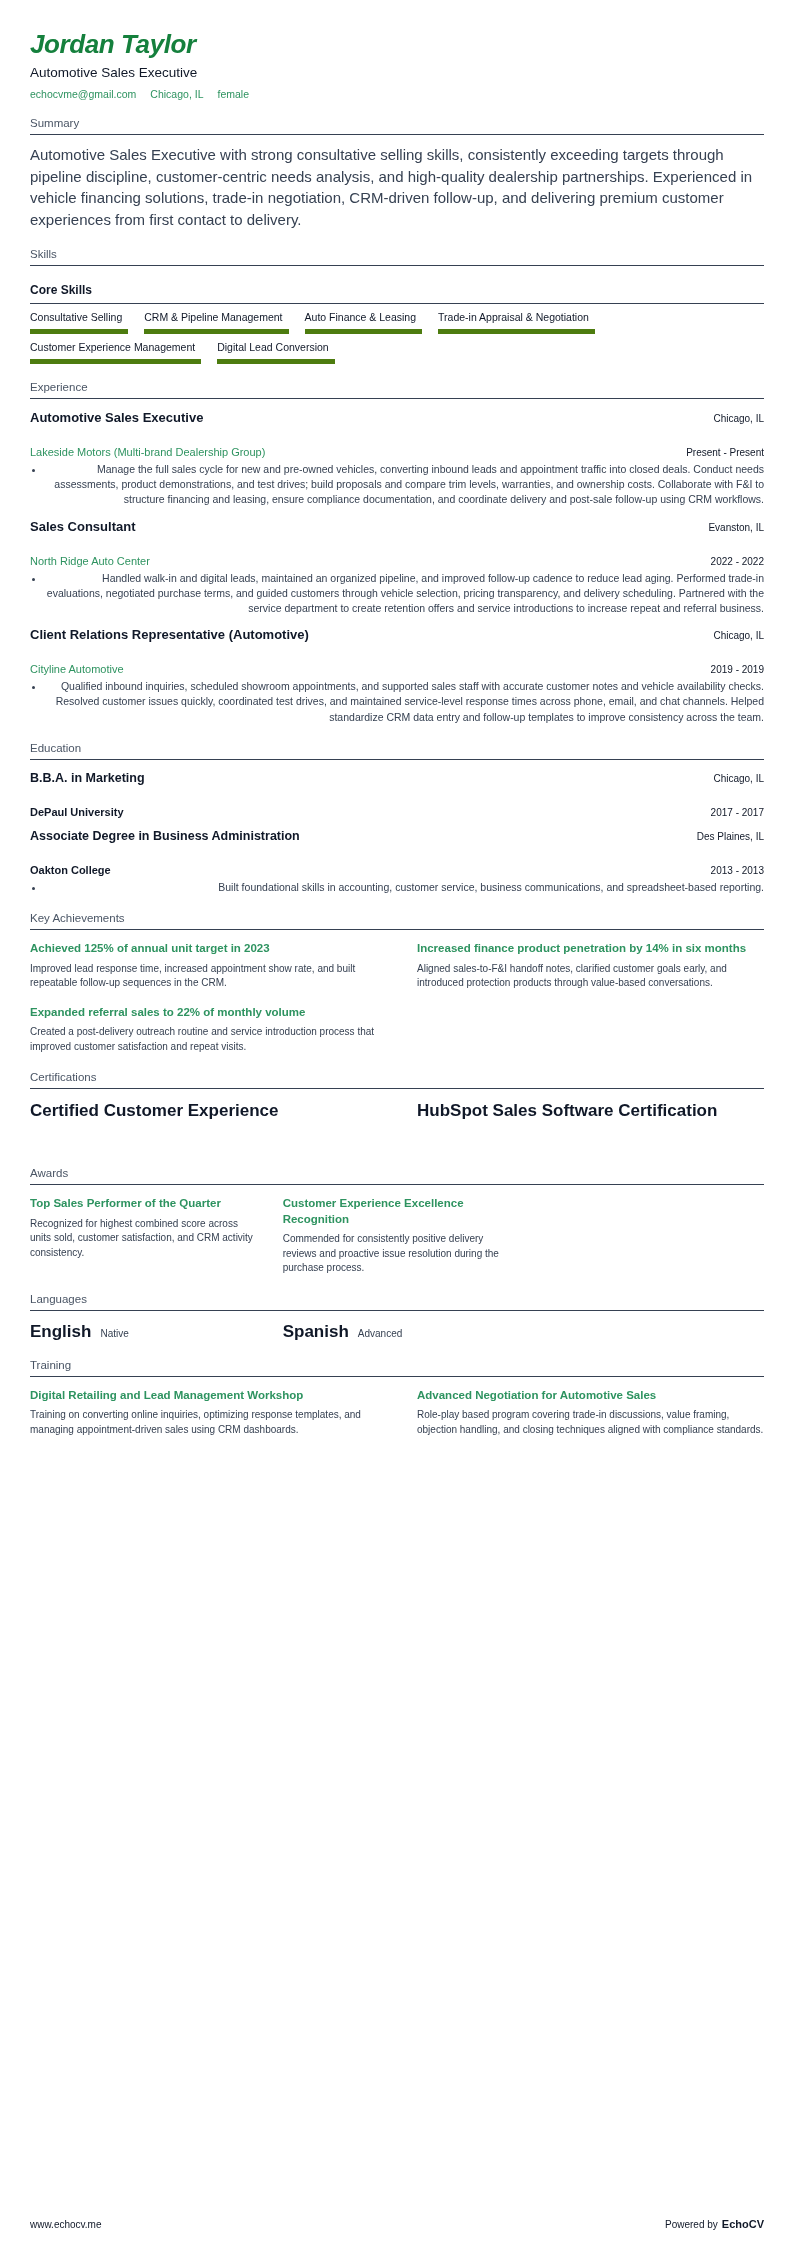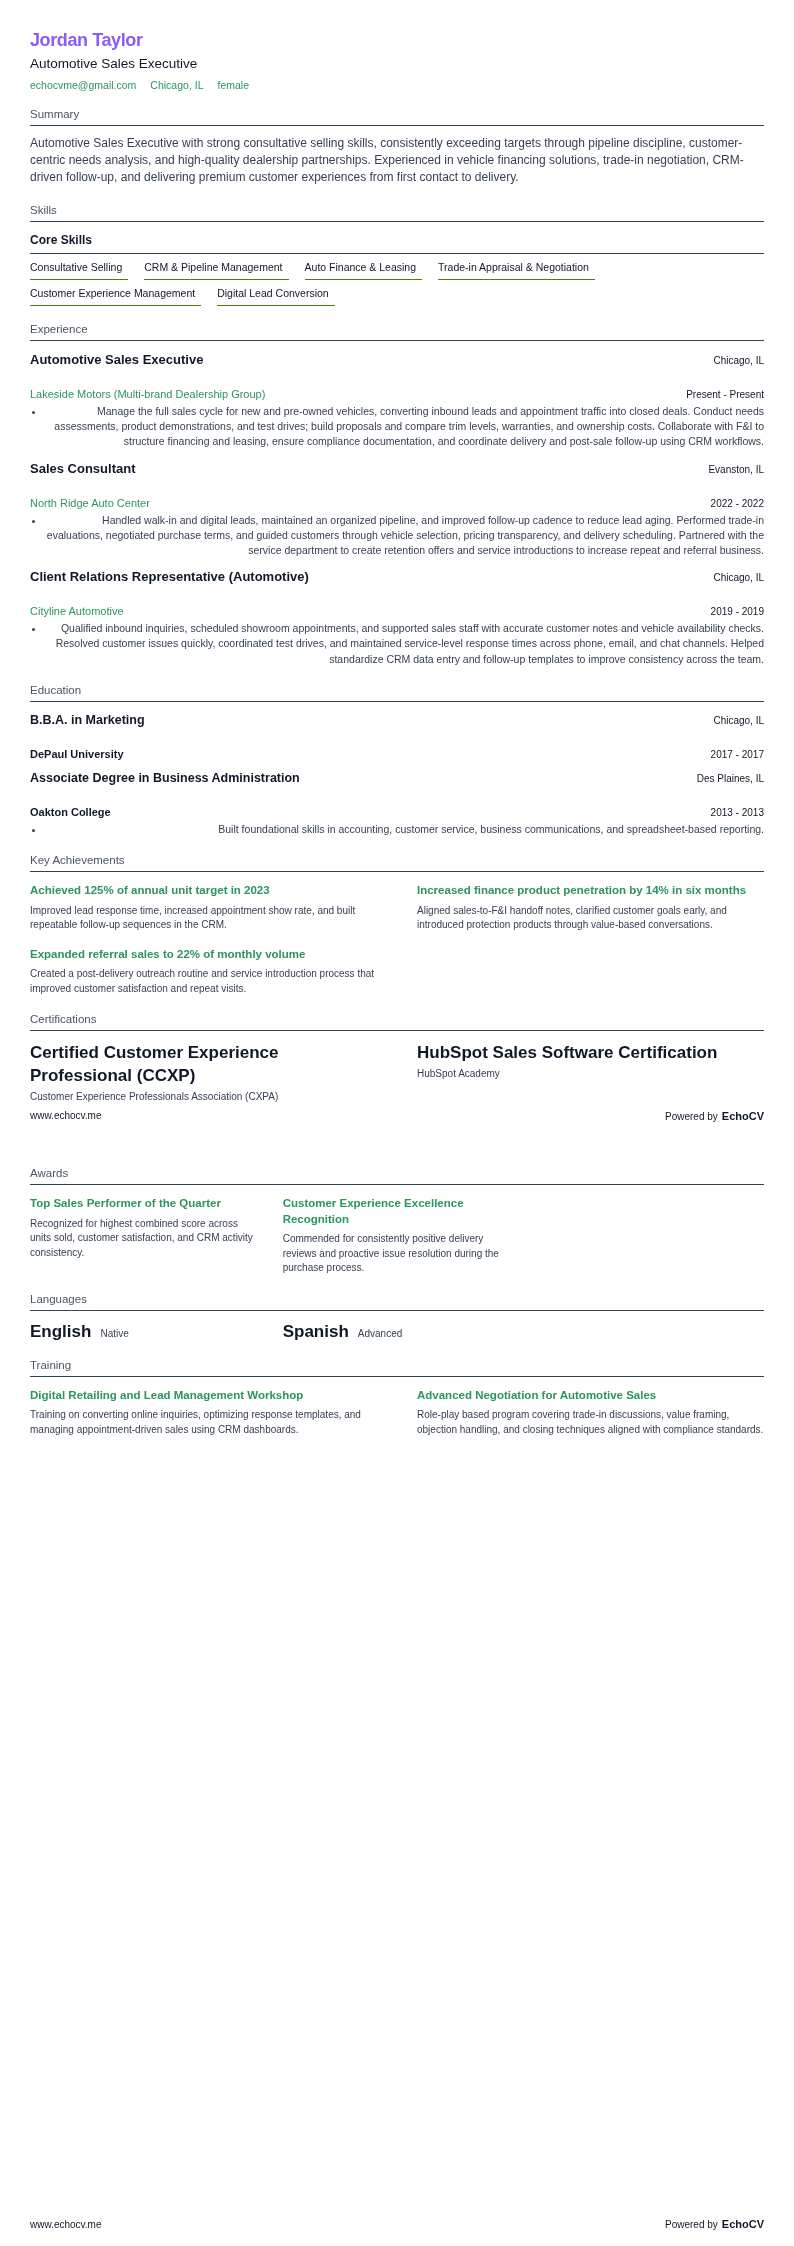--- a/index.html
+++ b/index.html
@@ -12,42 +12,42 @@
   }
   .doc { width:794px; height:2246px; display:flex; flex-direction:column; background:#fff; }
   .page {
     width:794px; height:1123px;
     padding:30px 30px 16px 30px;
     display:flex; flex-direction:column;
     overflow:hidden; background:#fff;
   }
 
   
-  .name { font-size:18px; font-weight:700; letter-spacing:-0.4px; color:#8b5cf6; line-height:1.15; }
+  .name { font-size:26px; font-weight:700; letter-spacing:-0.4px; color:#15803d; line-height:1.15;font-style:italic; }
   .candidate-title { font-size:13.5px; color:#101828; margin-top:5px; }
   .contact-row { display:flex; gap:14px; margin-top:8px; align-items:baseline; }
   .contact-item { font-size:10.5px; color:#2e9360; text-decoration:none; }
 
   
   .section-title {
     margin-top:17px; padding-bottom:5px;
     font-size:11.5px; font-weight:400; color:#4a5565;
     border-bottom:1px solid #364152;
   }
-  .body-text { font-size:12px; line-height:1.45; color:#364152; }
+  .body-text { font-size:15px; line-height:1.45; color:#364152; }
   .summary-text { margin-top:9px; }
 
   
-  .skill-group { margin-top:11px; font-size:12px; font-weight:700; color:#101828;
+  .skill-group { margin-top:17px; font-size:12px; font-weight:700; color:#101828;
     padding-bottom:6px; border-bottom:1px solid #364152; }
   .chips { display:flex; flex-wrap:wrap; }
   .chip {
     font-size:10.5px; color:#101828;
     padding:7px 6px 6px 0; margin-right:16px;
-    border-bottom:1px solid #4d7c0f;
+    border-bottom:5px solid #4d7c0f;
   }
 
   
   .entry { margin-top:11px; }
   .entry-row { display:flex; justify-content:space-between; align-items:baseline; }
   .entry-row2 { display:flex; justify-content:space-between; align-items:baseline; margin-top:21px; }
   .role { font-size:13px; font-weight:700; color:#101828; }
   .degree { font-size:12.5px; font-weight:700; color:#101828; }
   .company { font-size:11px; color:#2e9360; }
   .school { font-size:11px; font-weight:700; color:#101828; }

